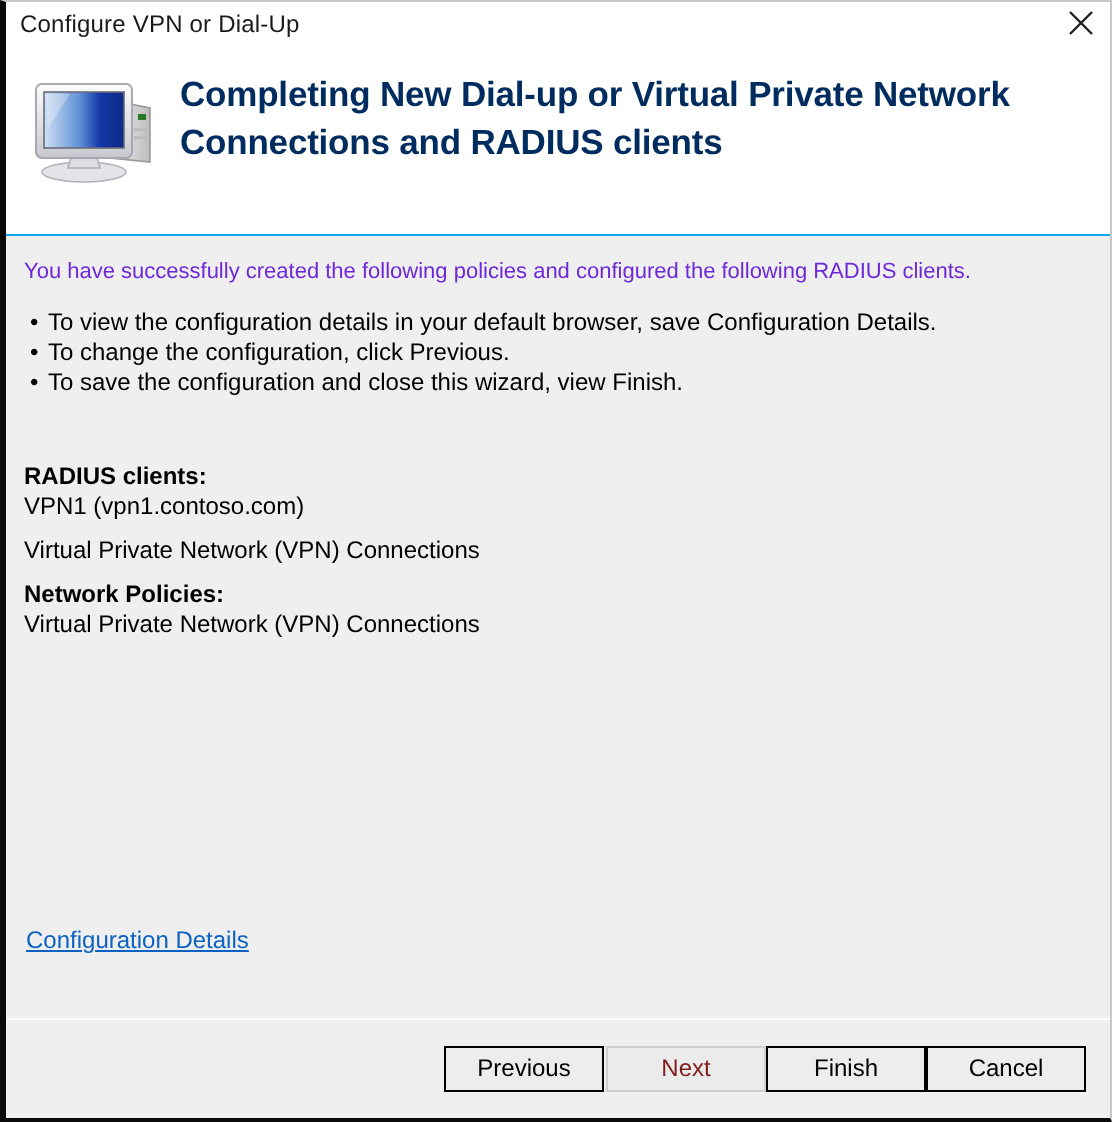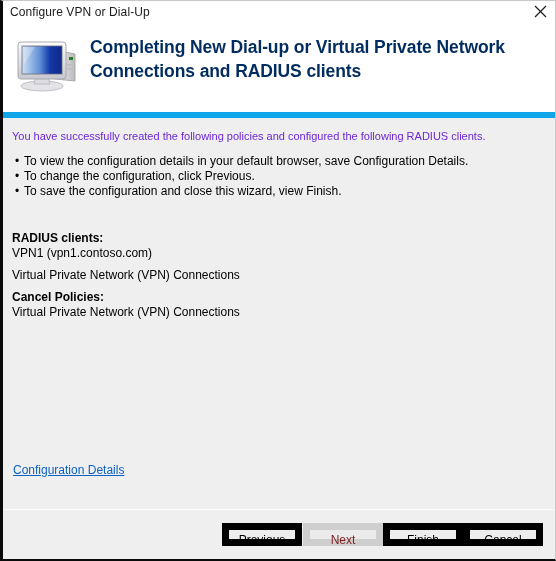--- a/index.html
+++ b/index.html
@@ -59,21 +59,21 @@
   .close-icon svg { display: block; }
 
   
   .header {
     position: absolute;
     left: 0;
     top: 21px;
     right: 0;
     height: 96px;
     background: #ffffff;
-    border-bottom: 6px solid #0ea5e9;
+    border-bottom: 1px solid #0ea5e9;
     box-sizing: border-box;
   }
   .header-icon {
     position: absolute;
     left: 12px;
     top: 12px;
     width: 70px;
     height: 60px;
   }
   .header-title {
@@ -178,21 +178,21 @@
     bottom: 0;
     background: #efefef;
   }
   .btn {
     position: absolute;
     top: 13px;
     width: 80px;
     height: 23px;
     box-sizing: border-box;
     background: #ededed;
-    border: 7px solid #000000;
+    border: 1px solid #000000;
     font-family: "Liberation Sans", sans-serif;
     font-size: 12px;
     color: #000000;
     text-align: center;
     line-height: 21px;
     cursor: default;
     padding: 0;
   }
   .btn.disabled {
     color: #7f1d1d;
@@ -278,21 +278,21 @@
 
     <div class="summary">
       <div class="summary-group">
         <div class="summary-label">RADIUS clients:</div>
         <div class="summary-value">VPN1 (vpn1.contoso.com)</div>
       </div>
       <div class="summary-group">
         <div class="summary-value">Virtual Private Network (VPN) Connections</div>
       </div>
       <div class="summary-group">
-        <div class="summary-label">Cancel Policies:</div>
+        <div class="summary-label">Network Policies:</div>
         <div class="summary-value">Virtual Private Network (VPN) Connections</div>
       </div>
     </div>
 
     <a class="details-link" href="#">Configuration Details</a>
 
     <div class="footer-separator"></div>
 
     <div class="button-bar">
       <button class="btn btn-previous">Previous</button>

